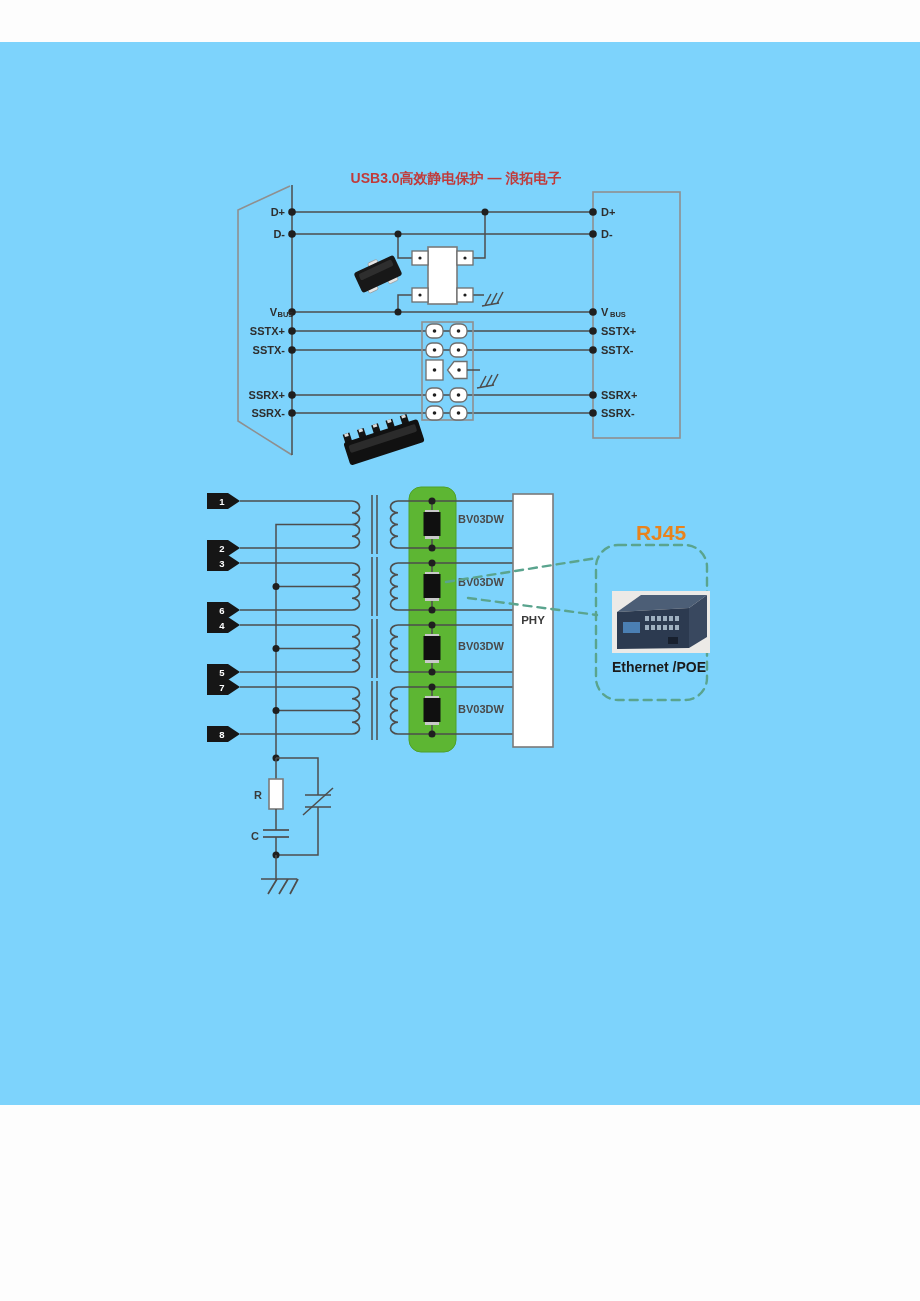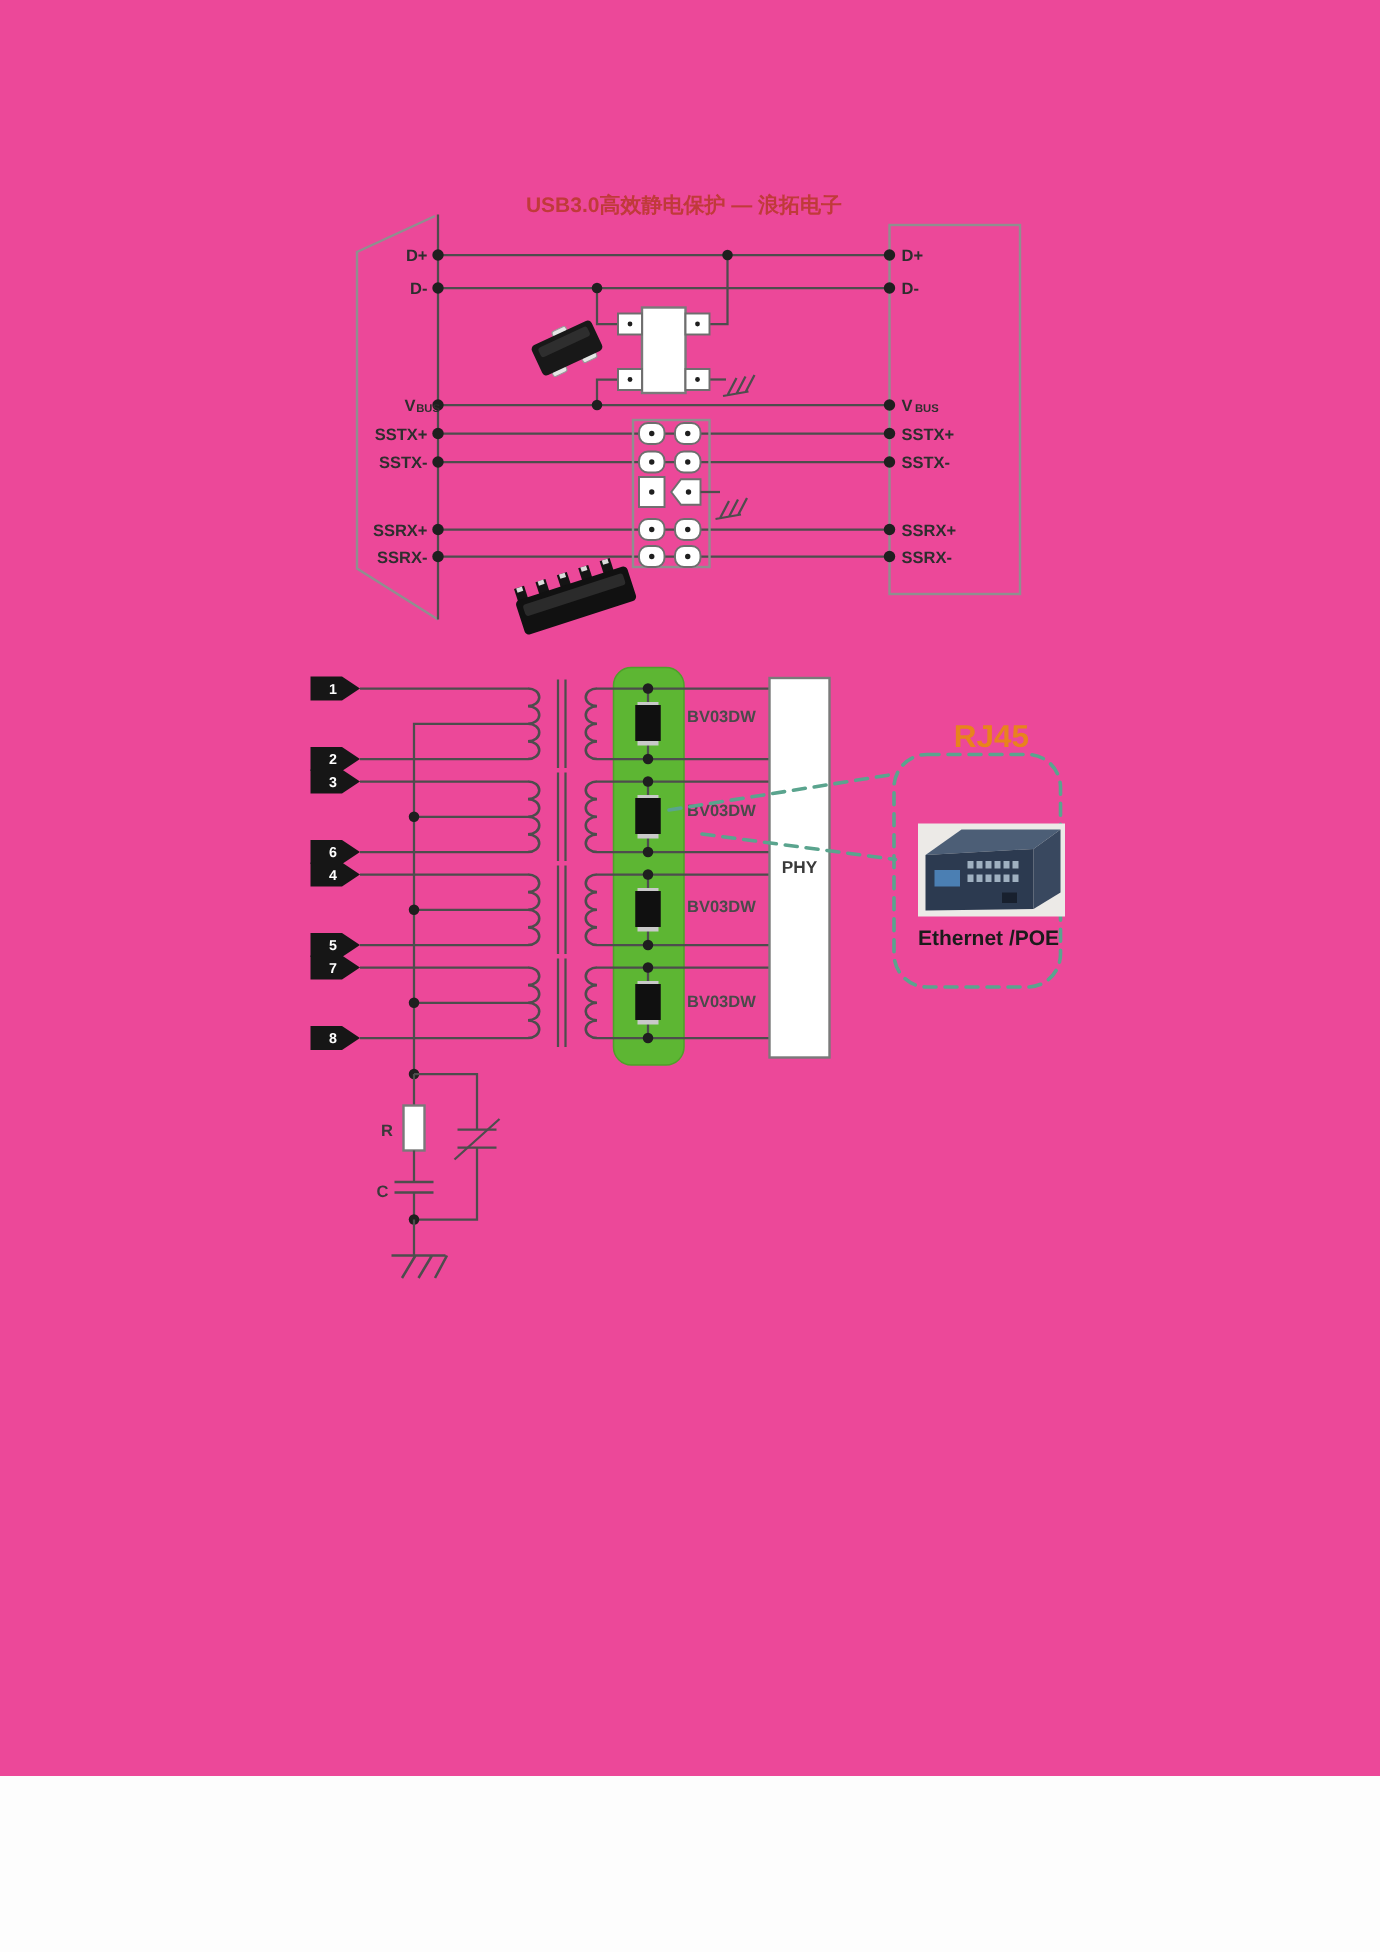--- a/index.html
+++ b/index.html
@@ -1,16 +1,16 @@
 <!DOCTYPE html>
 <html><head>
 <meta charset="utf-8">
 <style>
   html,body{margin:0;padding:0;background:#fdfdfd;}
-  .page{width:920px;height:1184px;background:#ec4899;position:relative;overflow:hidden;}
+  .page{width:920px;height:1063px;background:#7dd3fc;position:relative;overflow:hidden;margin-top:42px;}
   svg{display:block;}
   .w{stroke:#4d4d4d;stroke-width:1.5;fill:none;}
   .w2{stroke:#4d4d4d;stroke-width:1.7;fill:none;}
   .outline{stroke:#8f8f8f;stroke-width:1.6;fill:none;}
   .boxw{stroke:#7a7a7a;stroke-width:1.6;fill:#ffffff;}
   .dot{fill:#1f1f1f;}
   .pad{fill:#ffffff;stroke:#6e6e6e;stroke-width:1.3;}
   .lbl{font:600 11px "Liberation Sans",sans-serif;fill:#2e2e2e;}
   .sub{font:600 7.5px "Liberation Sans",sans-serif;fill:#2e2e2e;}
   .title-txt{font:bold 14px "Liberation Sans",sans-serif;}

